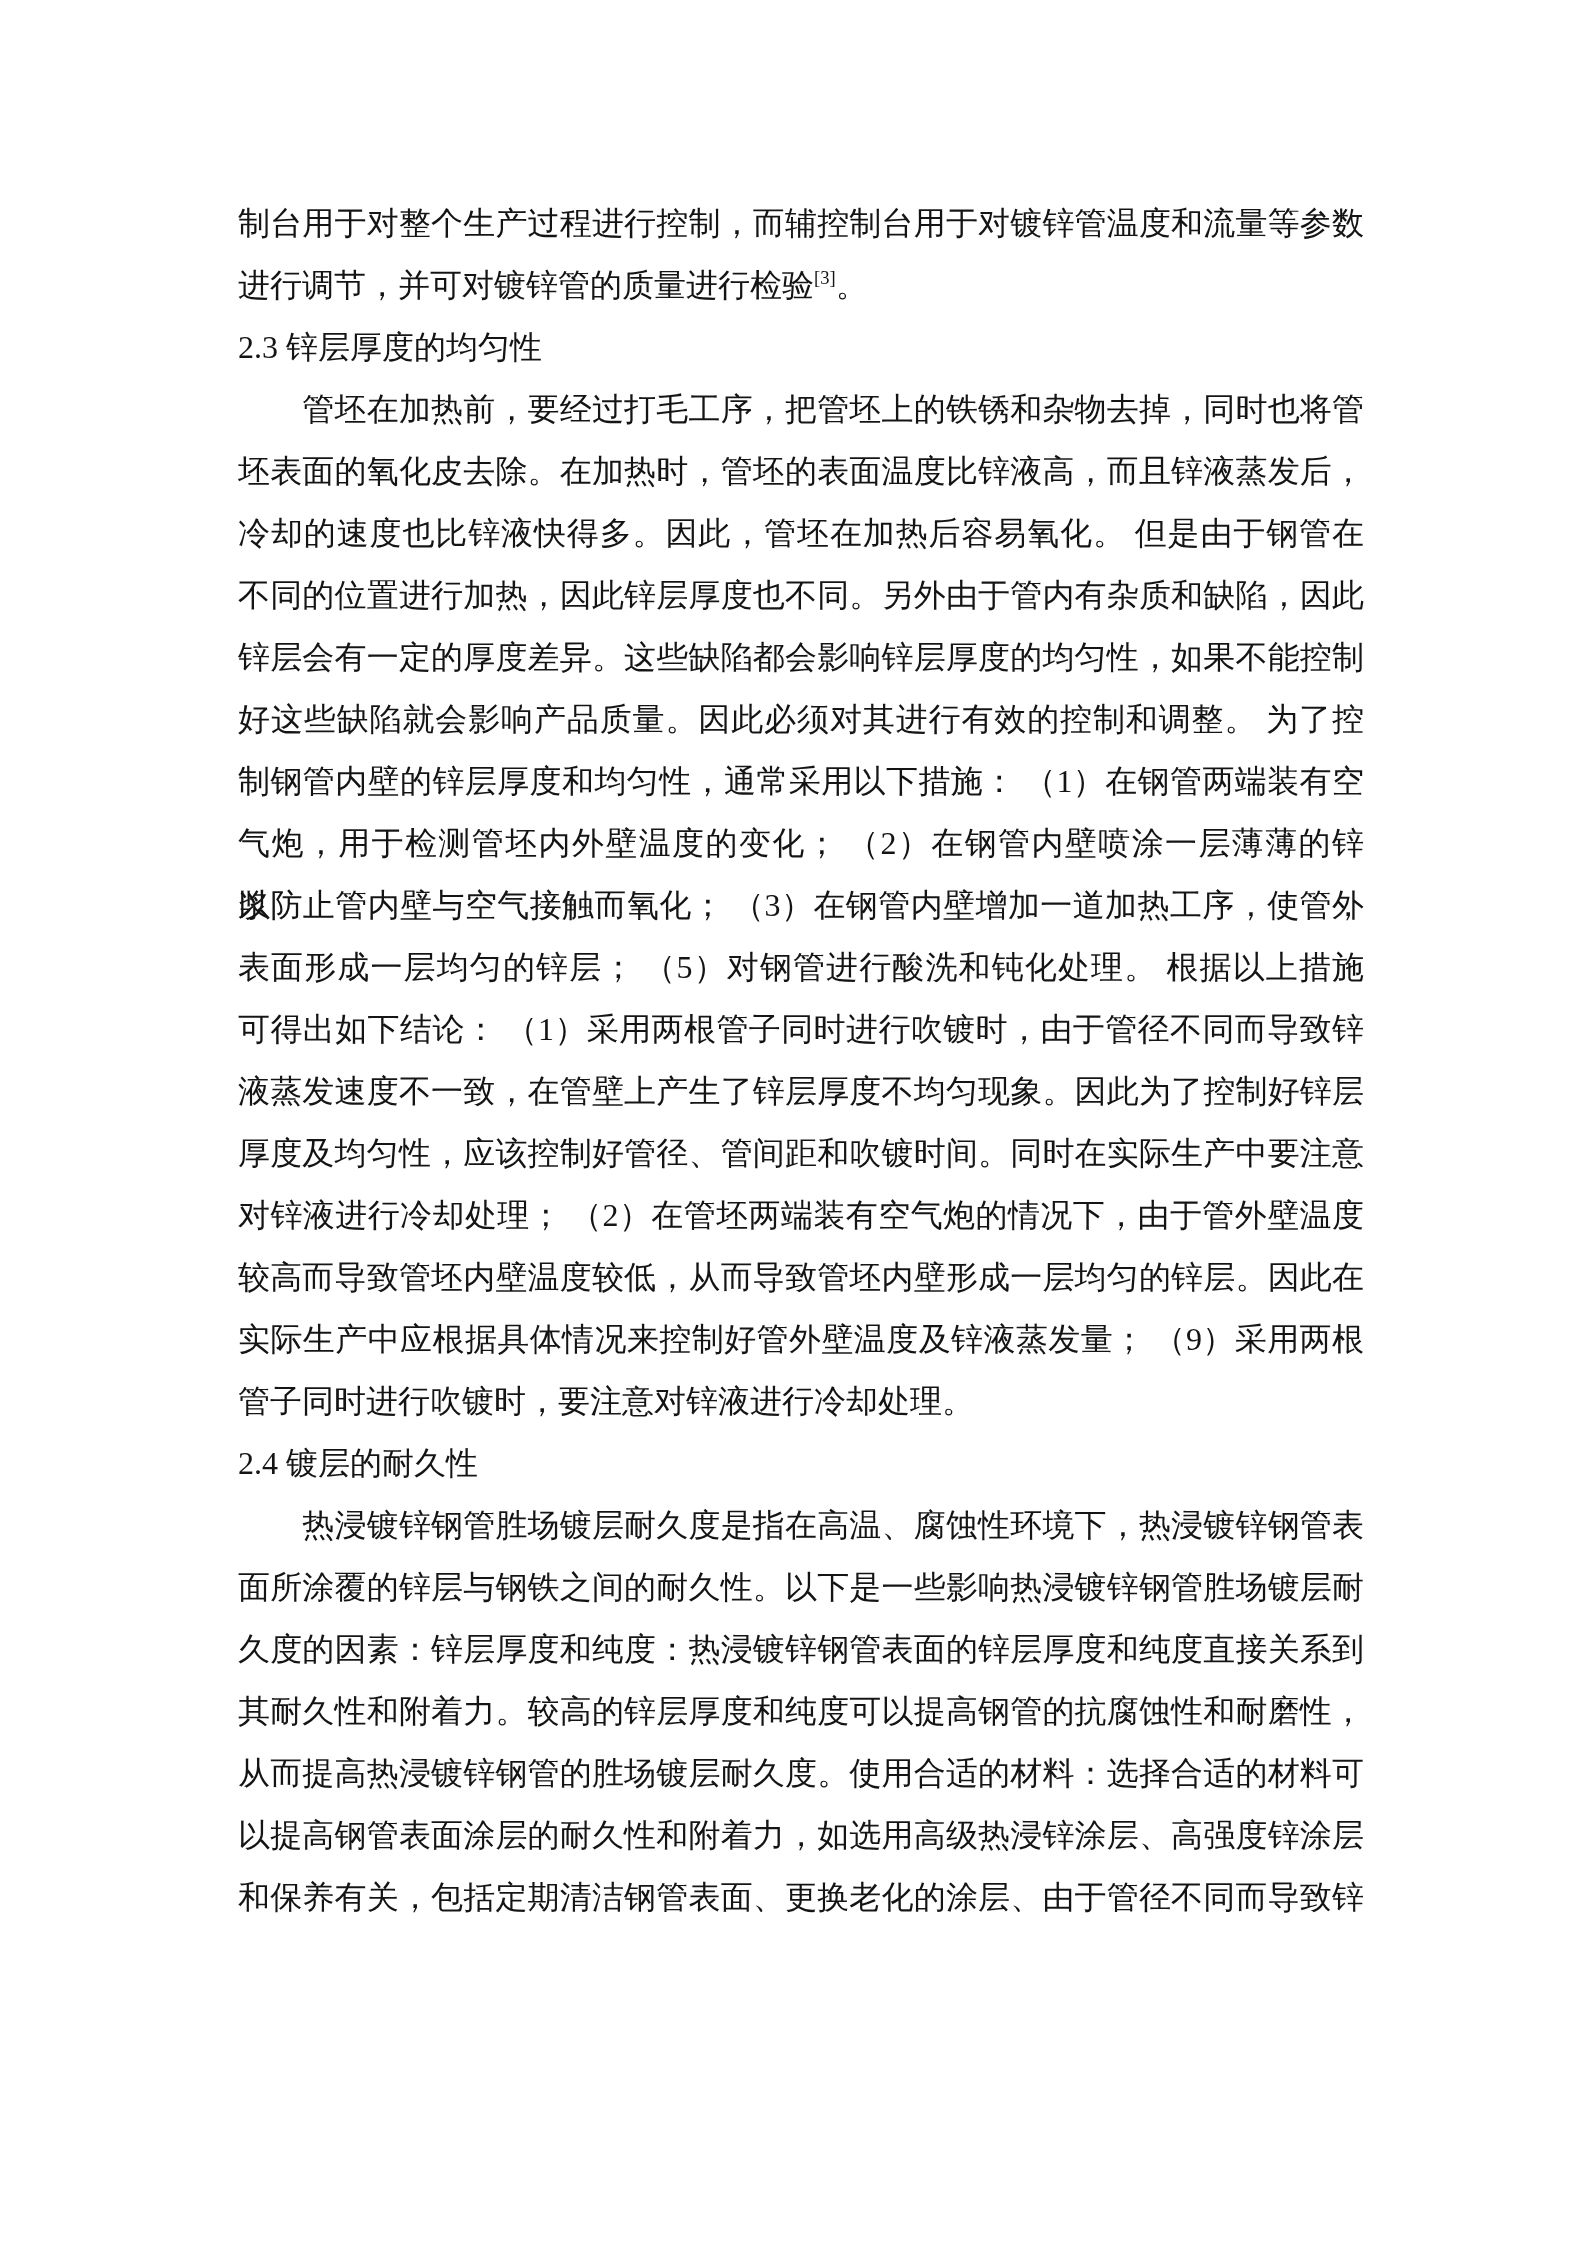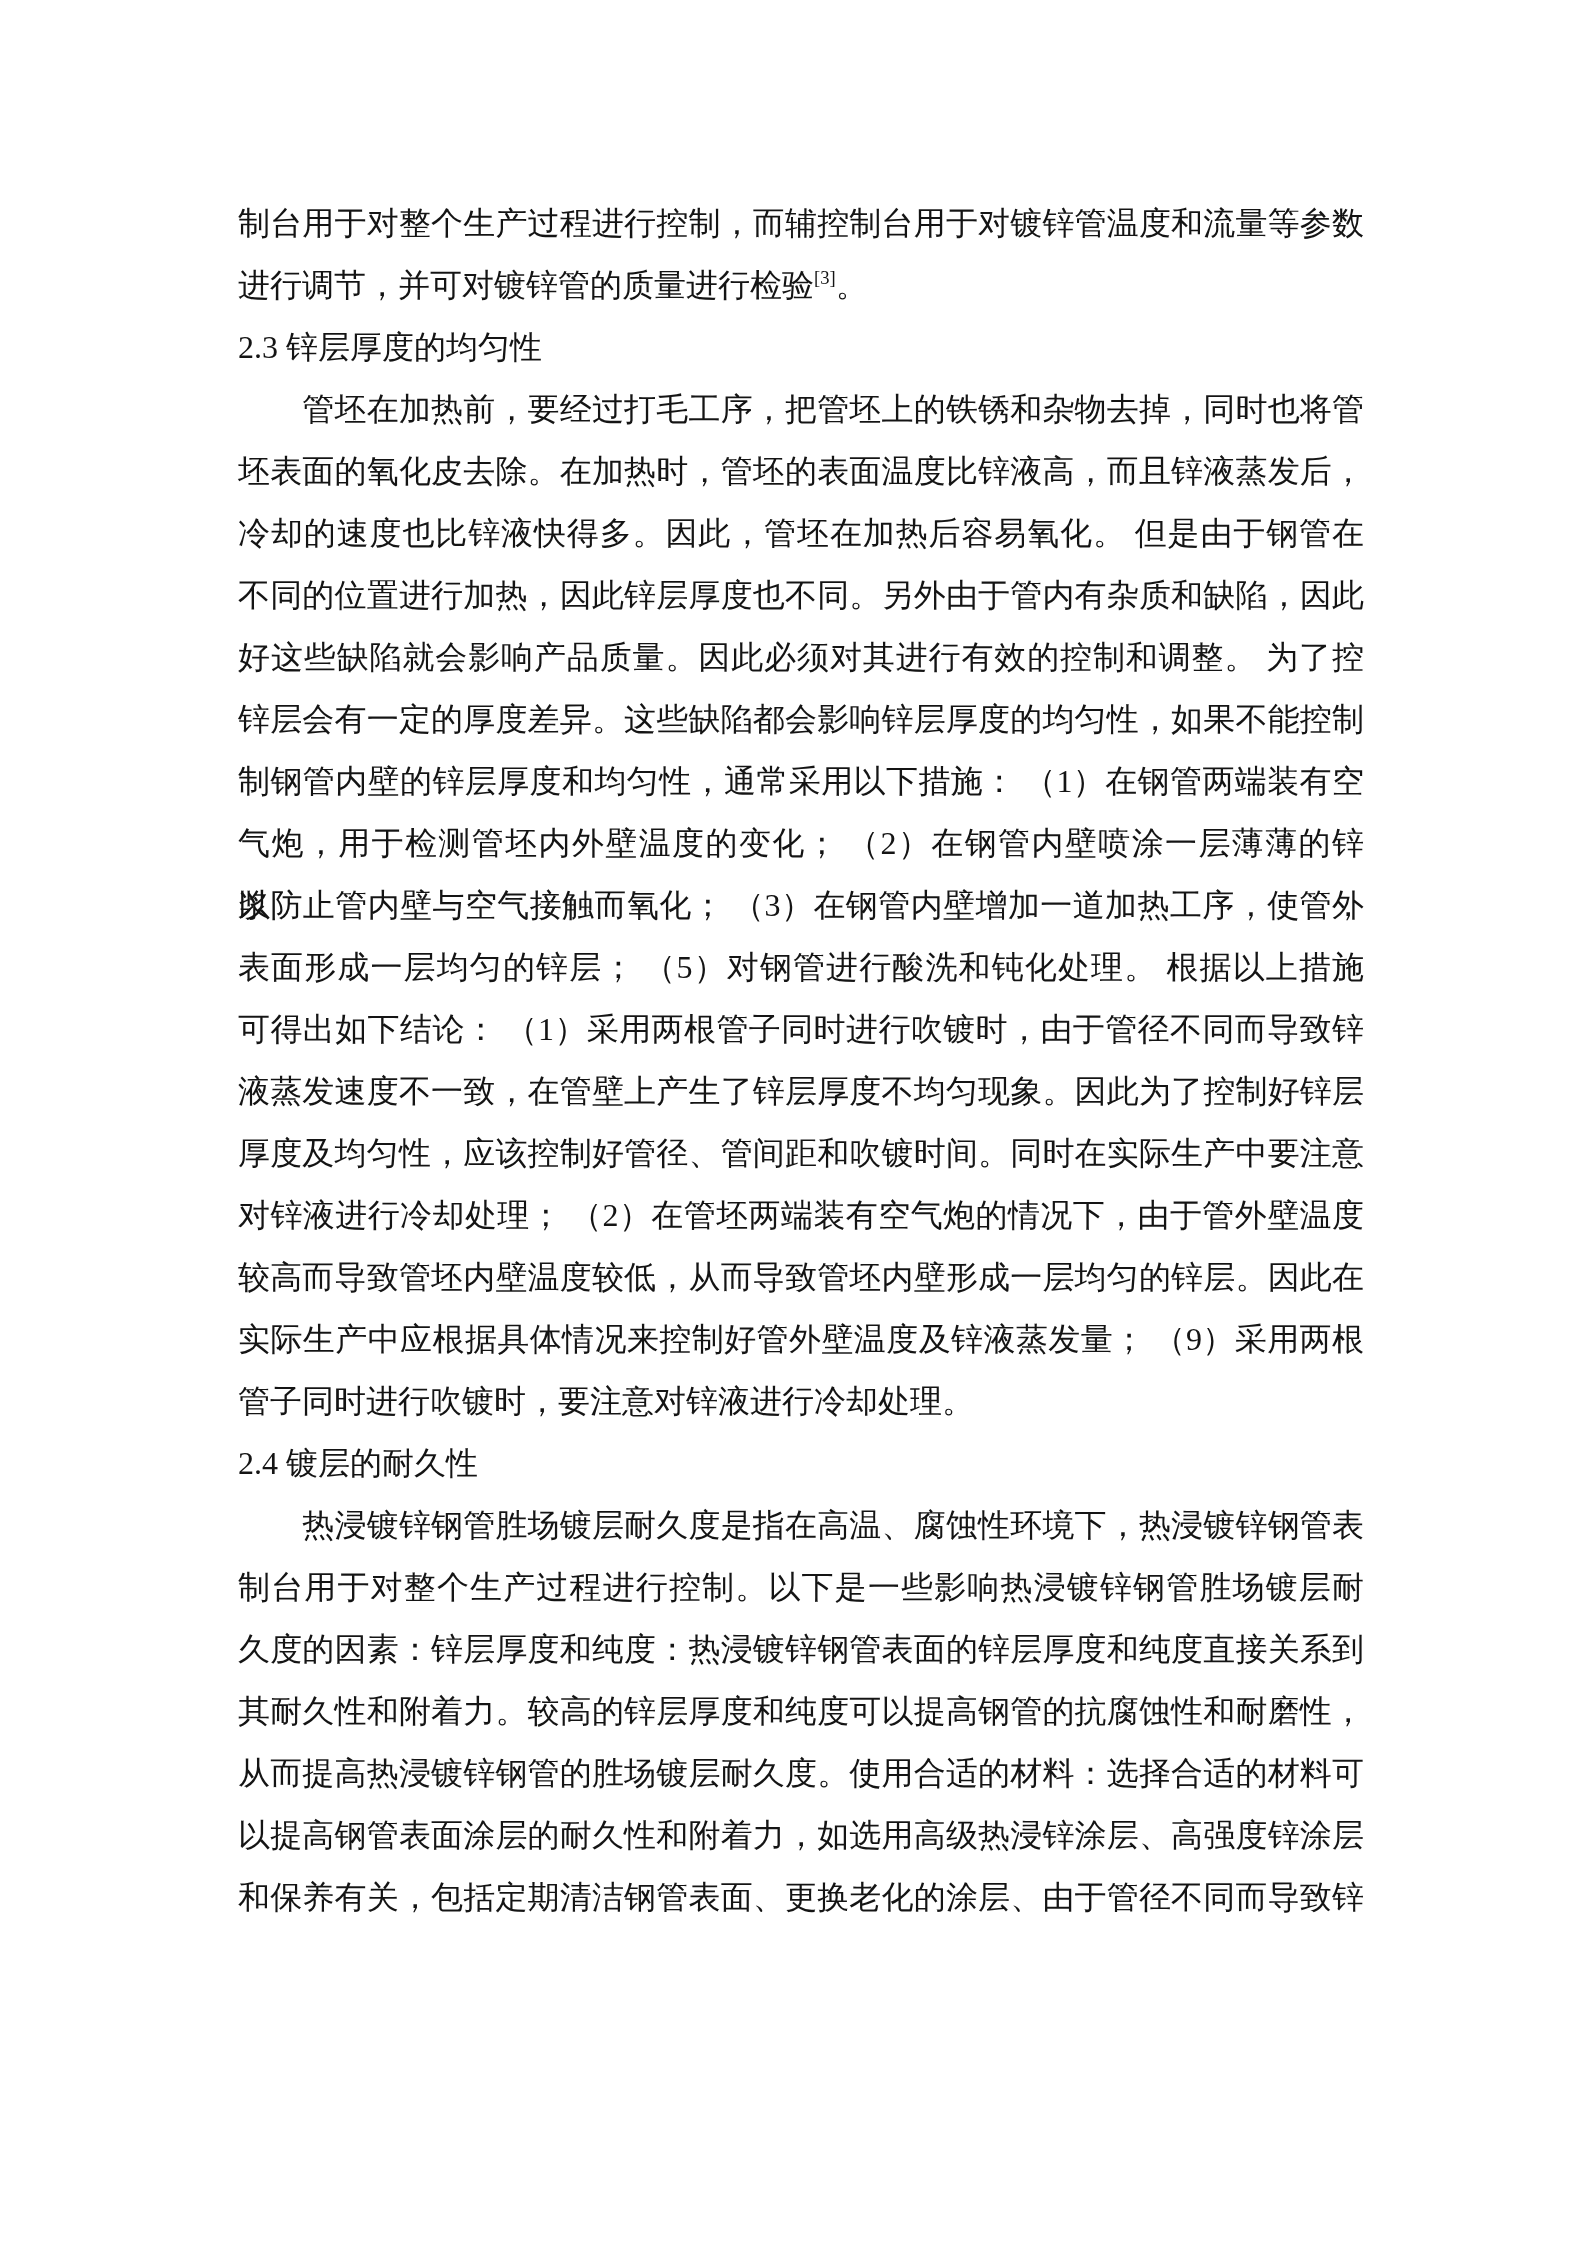--- a/index.html
+++ b/index.html
@@ -45,35 +45,35 @@
 
 <div class="page">
   <div class="text-block" style="color: rgb(20, 20, 20);">
       <div class="line"><span>制台用于对整个生产过程进行控制，而辅控制台用于对镀锌管温度和流量等参数</span></div>
       <div class="line left"><span>进行调节，并可对镀锌管的质量进行检验</span><sup>[3]</sup><span>。</span></div>
       <div class="line left"><span>2.3 锌层厚度的均匀性</span></div>
       <div class="line"><span>　　管坯在加热前，要经过打毛工序，把管坯上的铁锈和杂物去掉，同时也将管</span></div>
       <div class="line"><span>坯表面的氧化皮去除。在加热时，管坯的表面温度比锌液高，而且锌液蒸发后，</span></div>
       <div class="line"><span>冷却的速度也比锌液快得多。因此，管坯在加热后容易氧化。 但是由于钢管在</span></div>
       <div class="line"><span>不同的位置进行加热，因此锌层厚度也不同。另外由于管内有杂质和缺陷，因此</span></div>
+      <div class="line"><span>锌层会有一定的厚度差异。这些缺陷都会影响锌层厚度的均匀性，如果不能控制</span></div>
       <div class="line"><span>好这些缺陷就会影响产品质量。因此必须对其进行有效的控制和调整。 为了控</span></div>
-      <div class="line"><span>锌层会有一定的厚度差异。这些缺陷都会影响锌层厚度的均匀性，如果不能控制</span></div>
       <div class="line"><span>制钢管内壁的锌层厚度和均匀性，通常采用以下措施： （1）在钢管两端装有空</span></div>
       <div class="line"><span>气炮，用于检测管坯内外壁温度的变化； （2）在钢管内壁喷涂一层薄薄的锌浆，</span></div>
       <div class="line"><span>以防止管内壁与空气接触而氧化； （3）在钢管内壁增加一道加热工序，使管外</span></div>
       <div class="line"><span>表面形成一层均匀的锌层； （5）对钢管进行酸洗和钝化处理。 根据以上措施</span></div>
       <div class="line"><span>可得出如下结论： （1）采用两根管子同时进行吹镀时，由于管径不同而导致锌</span></div>
       <div class="line"><span>液蒸发速度不一致，在管壁上产生了锌层厚度不均匀现象。因此为了控制好锌层</span></div>
       <div class="line"><span>厚度及均匀性，应该控制好管径、管间距和吹镀时间。同时在实际生产中要注意</span></div>
       <div class="line"><span>对锌液进行冷却处理； （2）在管坯两端装有空气炮的情况下，由于管外壁温度</span></div>
       <div class="line"><span>较高而导致管坯内壁温度较低，从而导致管坯内壁形成一层均匀的锌层。因此在</span></div>
       <div class="line"><span>实际生产中应根据具体情况来控制好管外壁温度及锌液蒸发量； （9）采用两根</span></div>
       <div class="line left"><span>管子同时进行吹镀时，要注意对锌液进行冷却处理。</span></div>
       <div class="line left"><span>2.4 镀层的耐久性</span></div>
       <div class="line"><span>　　热浸镀锌钢管胜场镀层耐久度是指在高温、腐蚀性环境下，热浸镀锌钢管表</span></div>
-      <div class="line"><span>制台用于对整个生产过程进行控制。以下是一些影响热浸镀锌钢管胜场镀层耐</span></div>
+      <div class="line"><span>面所涂覆的锌层与钢铁之间的耐久性。以下是一些影响热浸镀锌钢管胜场镀层耐</span></div>
       <div class="line"><span>久度的因素：锌层厚度和纯度：热浸镀锌钢管表面的锌层厚度和纯度直接关系到</span></div>
       <div class="line"><span>其耐久性和附着力。较高的锌层厚度和纯度可以提高钢管的抗腐蚀性和耐磨性，</span></div>
       <div class="line"><span>从而提高热浸镀锌钢管的胜场镀层耐久度。使用合适的材料：选择合适的材料可</span></div>
       <div class="line"><span>以提高钢管表面涂层的耐久性和附着力，如选用高级热浸锌涂层、高强度锌涂层</span></div>
       <div class="line"><span>和保养有关，包括定期清洁钢管表面、更换老化的涂层、由于管径不同而导致锌</span></div>
     </div>
 </div>
 
 </body></html>

